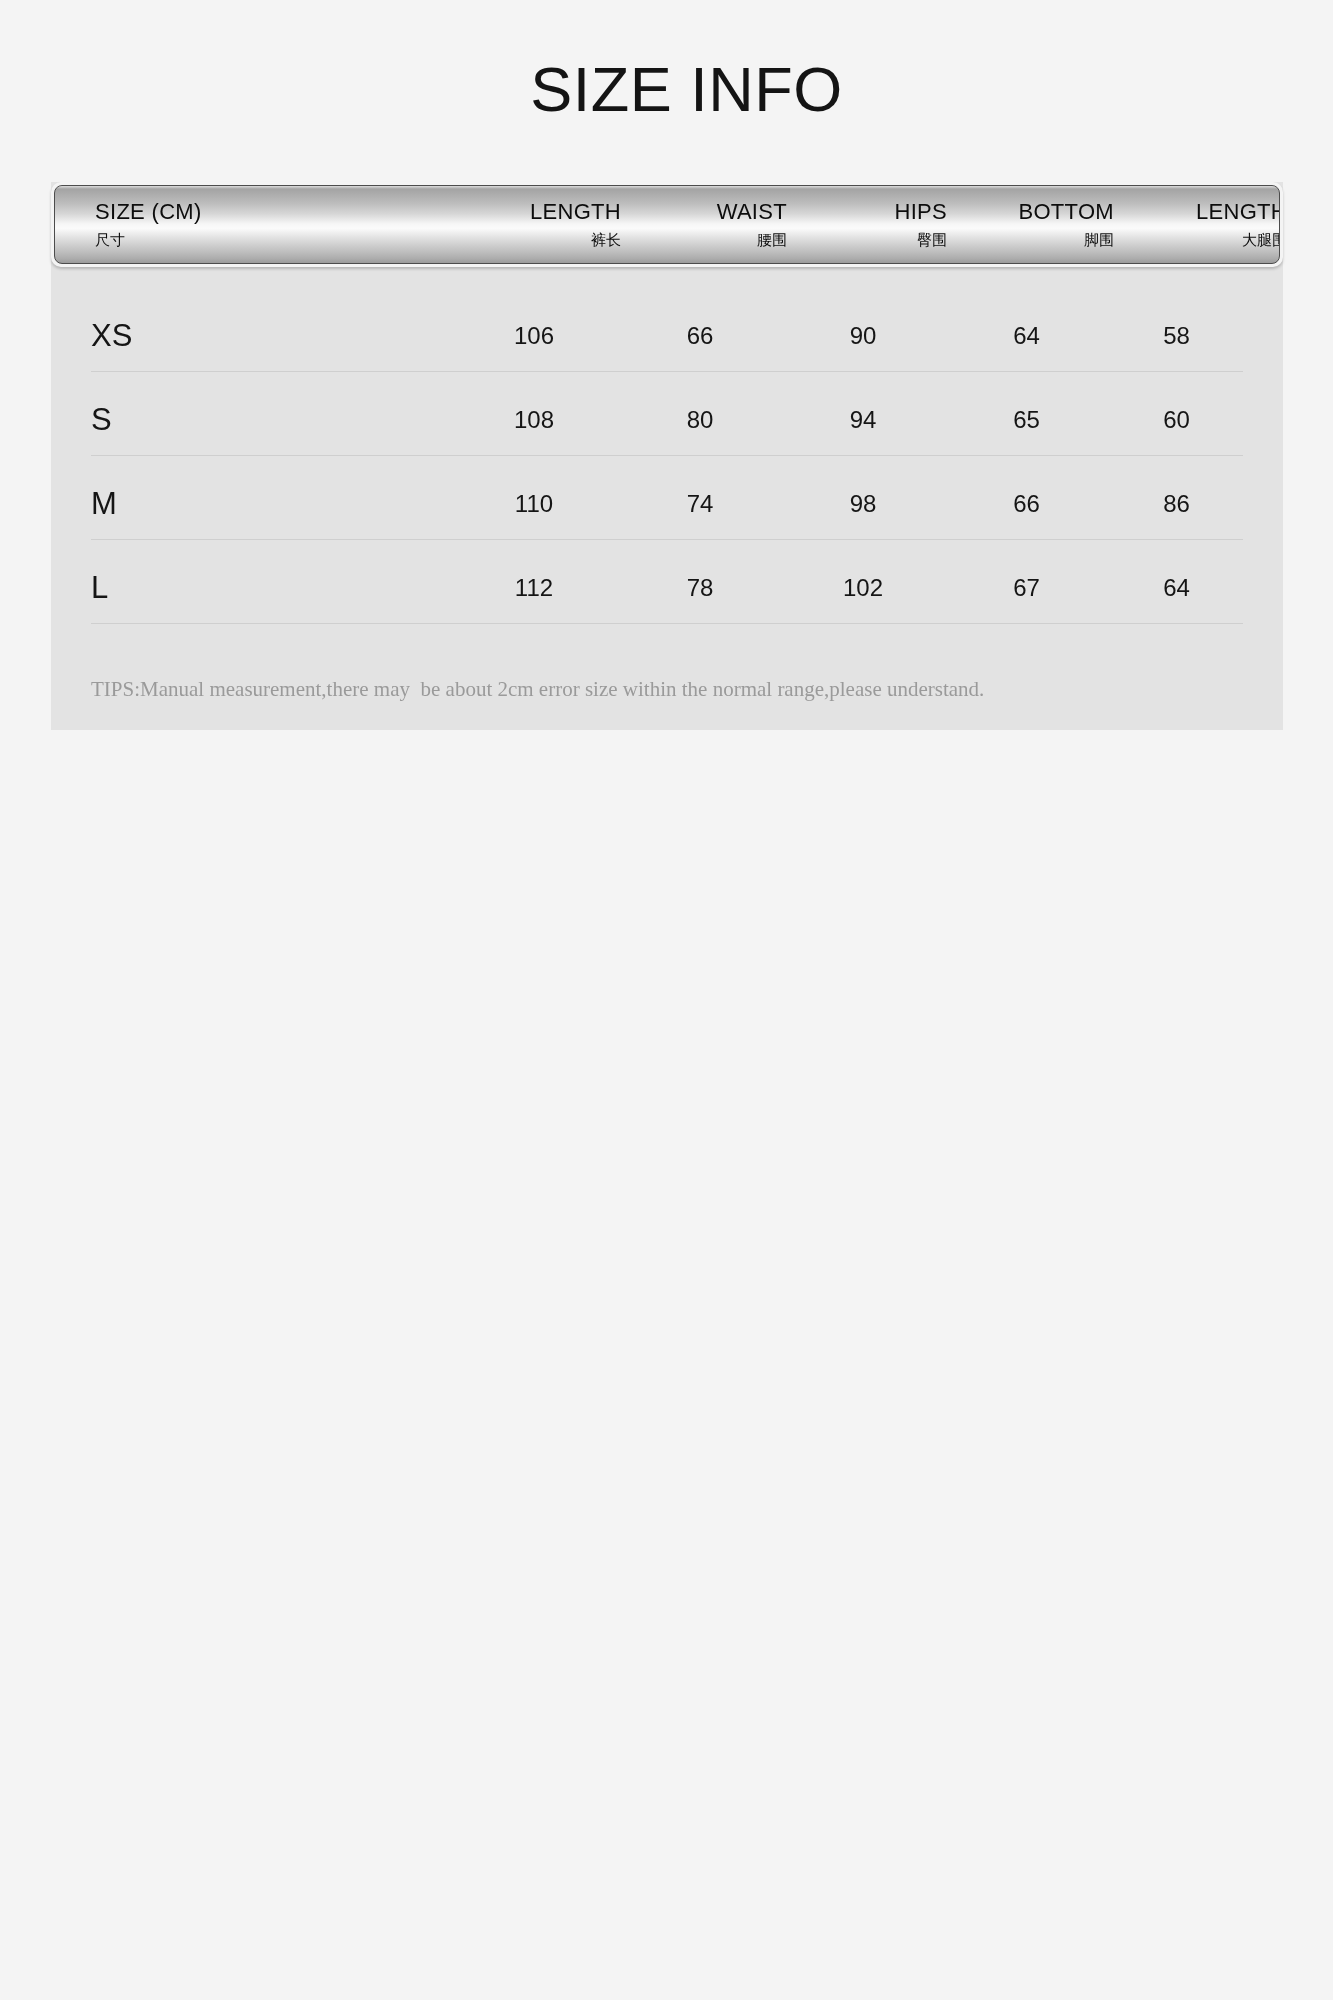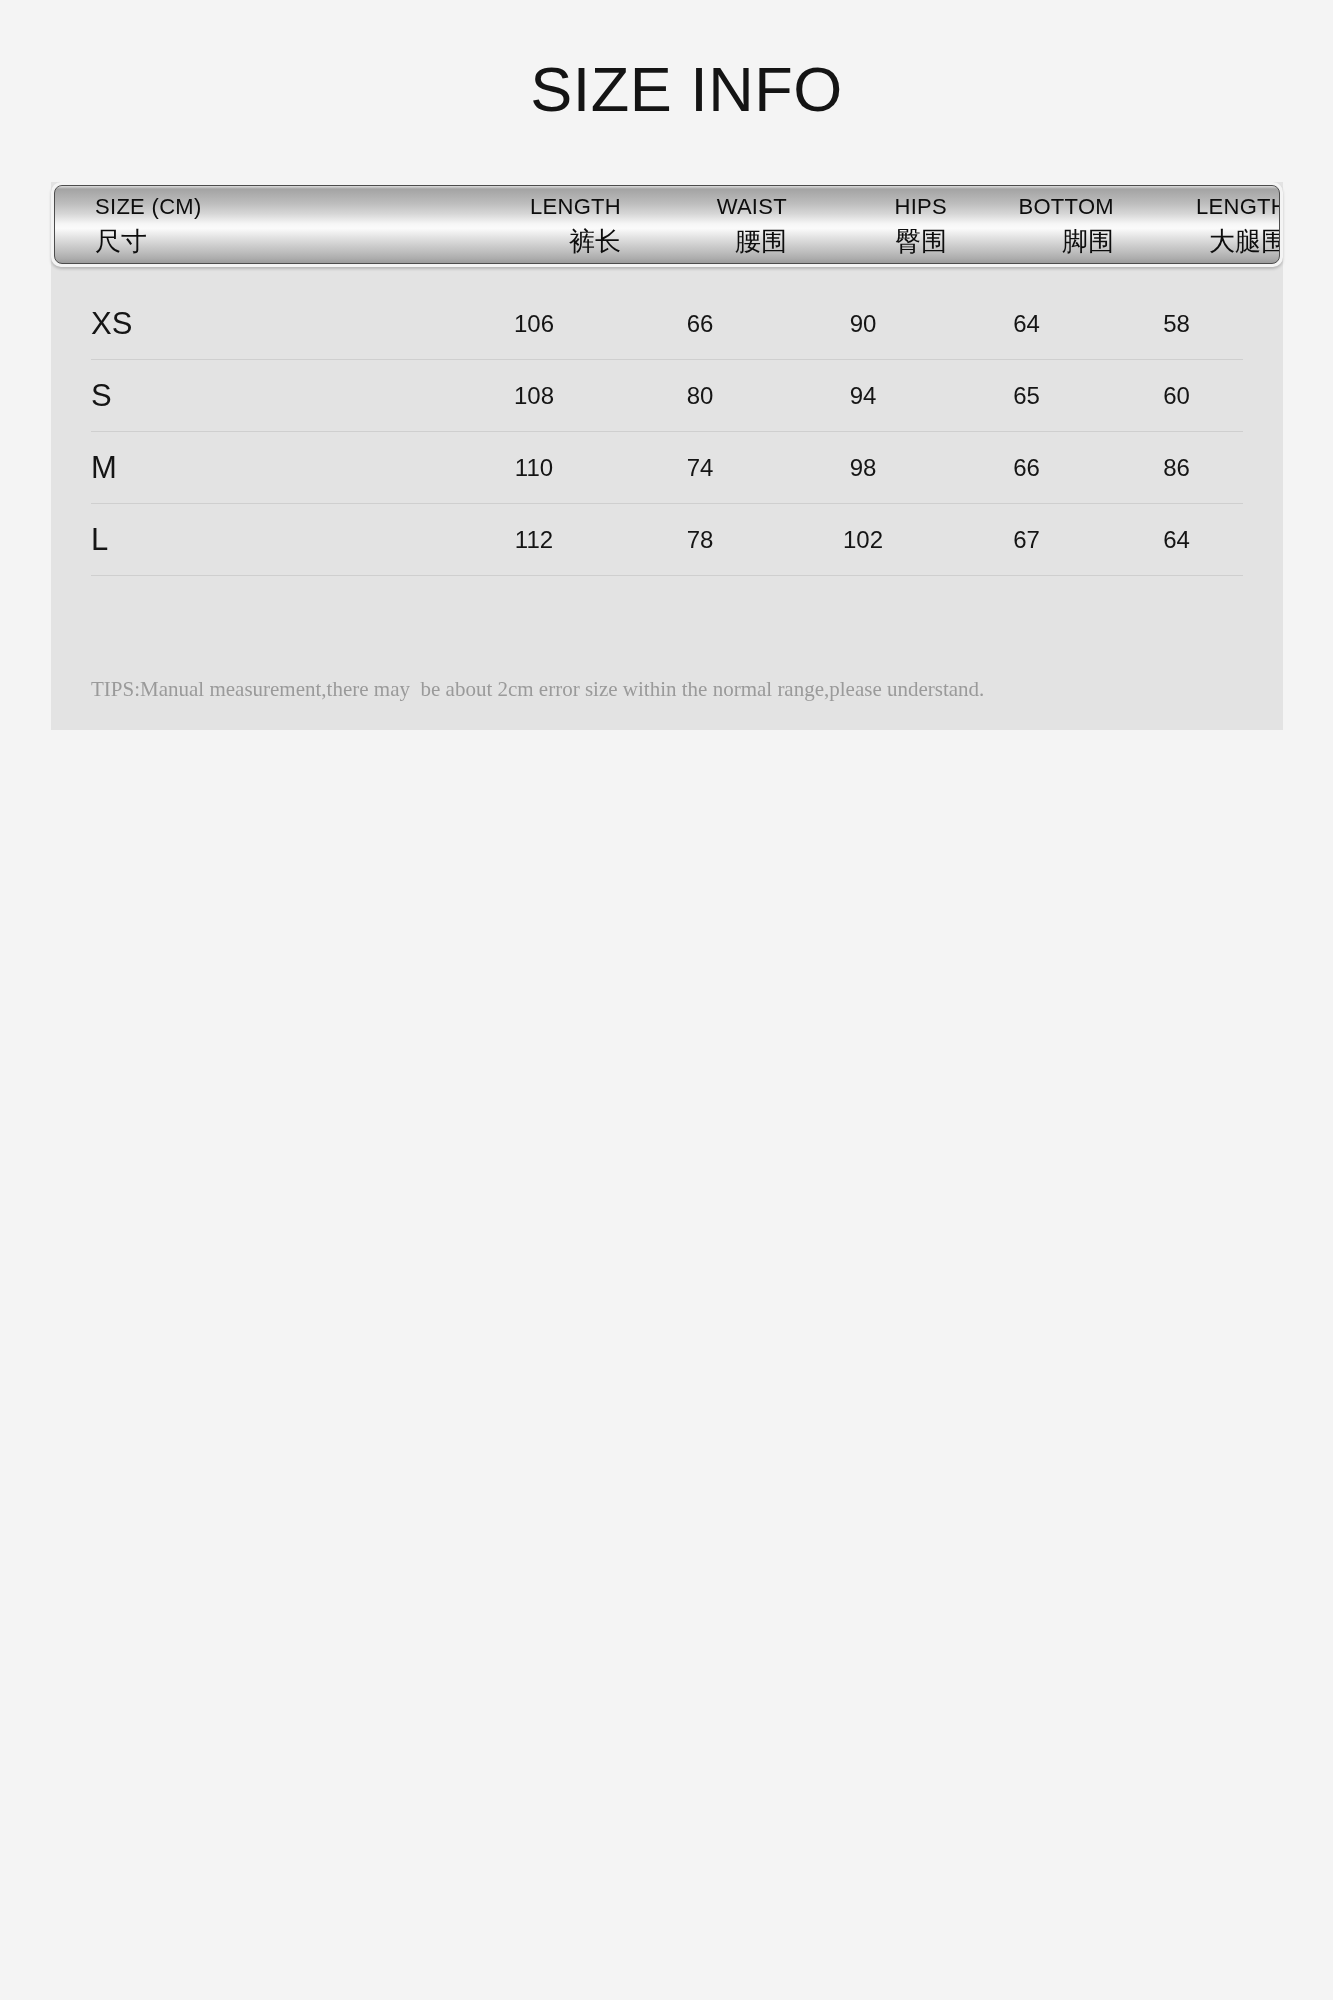--- a/index.html
+++ b/index.html
@@ -101,21 +101,21 @@
     line-height: 1.0;
     position: relative;
     z-index: 2;
   }
   .hcell .en {
     font-size: 22px;
     letter-spacing: 0.3px;
     display: block;
   }
   .hcell .cn {
-    font-size: 26px;
+    font-size: 15px;
     display: block;
     margin-top: 10px;
     font-family: "DejaVu Sans", sans-serif;
   }
   .hcell.first {
     text-align: left;
     padding-left: 40px;
   }
 
   
@@ -131,21 +131,21 @@
     position: absolute;
     left: 51px;
     top: 288px;
     width: 1232px;
   }
   .row {
     display: flex;
     align-items: center;
     height: 71px;
     border-bottom: 1px solid #cfcfcf;
-    margin: 0 40px;
+    margin: 12px 40px;
   }
   .cell {
     box-sizing: border-box;
     text-align: center;
     font-size: 24px;
     color: #151515;
     line-height: 1;
   }
   .cell.size-label {
     text-align: left;

